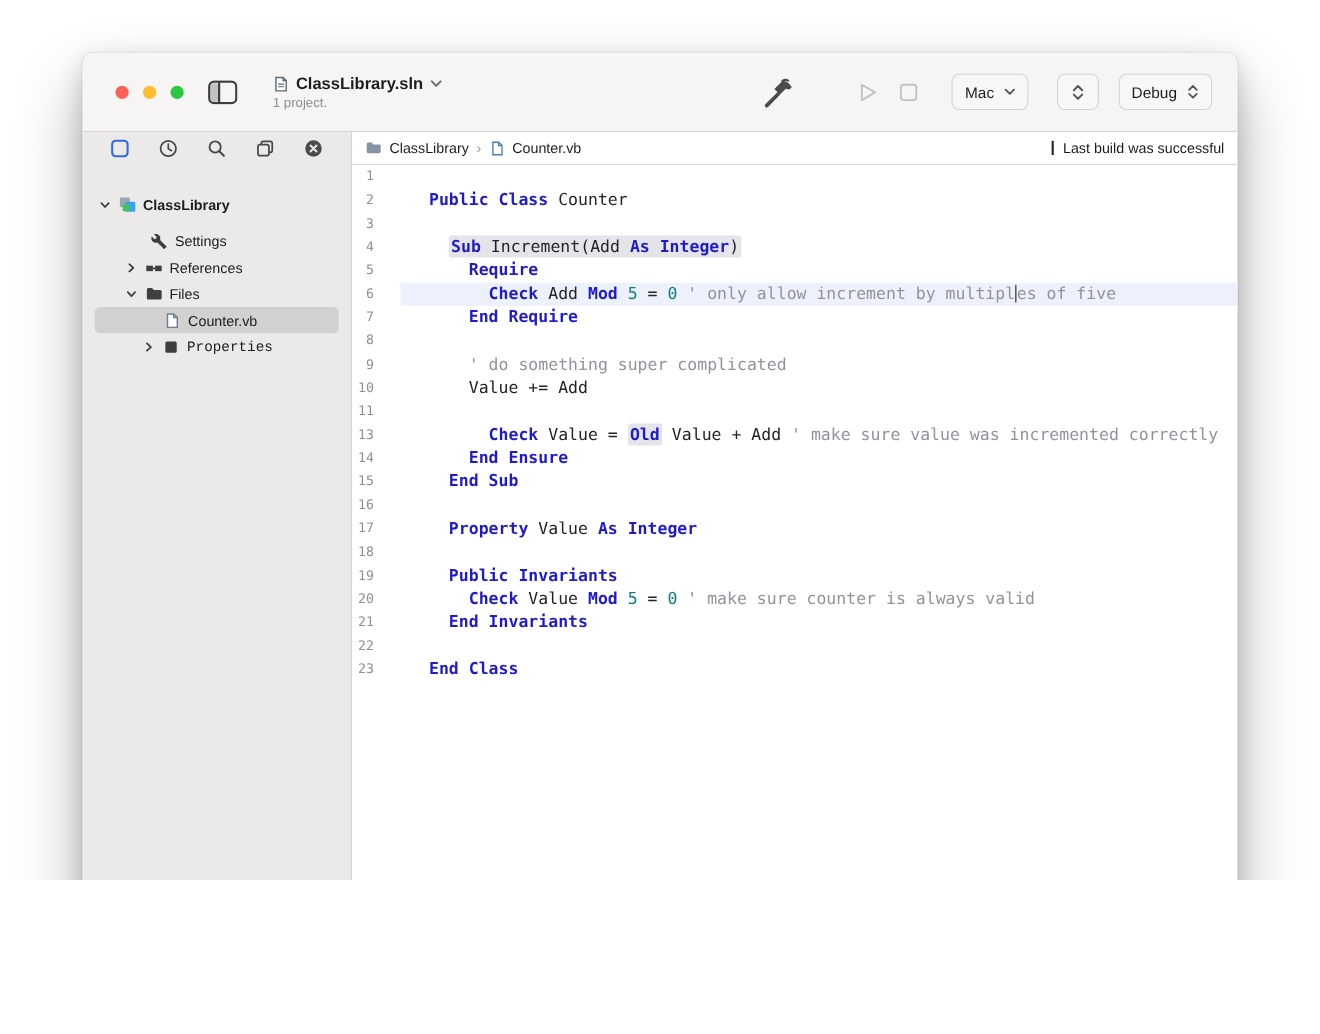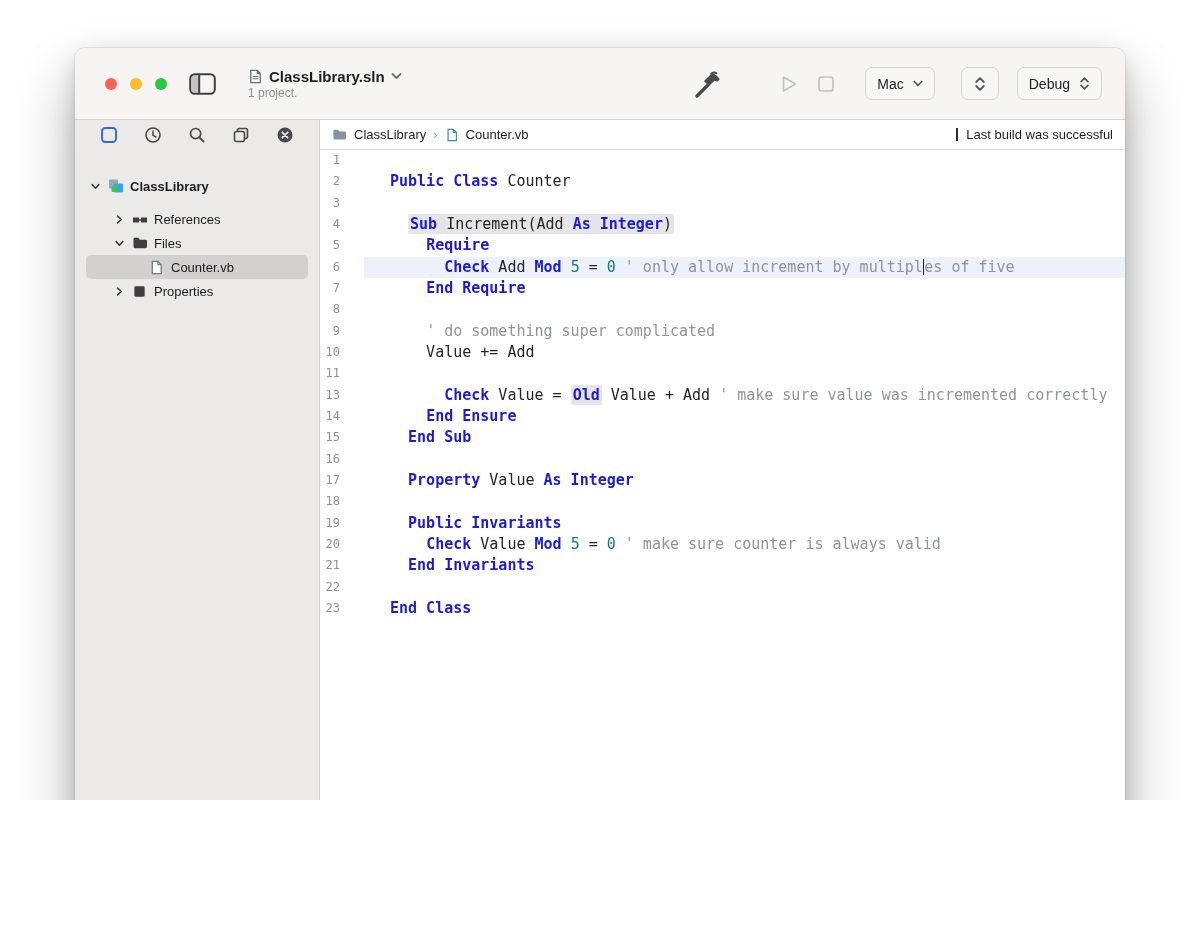--- a/index.html
+++ b/index.html
@@ -47,21 +47,21 @@
   .tree{flex:1;padding-top:24px;overflow:hidden;}
   .trow{height:24px;display:flex;align-items:center;font-size:13px;color:#1c1c1e;box-sizing:border-box;}
   .trow .chev{width:9px;display:flex;margin-right:8px;}
   .trow .ic{width:16px;display:flex;margin-right:6px;}
   .trow .lbl{white-space:nowrap;}
   .trow.root{padding-left:16px;font-weight:bold;margin-bottom:9px;}
   .trow.r-settings{padding-left:62px;}
   .trow.r-refs{padding-left:40px;text-align:right;}
   .trow.r-files{padding-left:40px;}
   .trow.r-counter{margin:0 11px;padding-left:63px;background:#d2d1d0;border-radius:5px;}
-  .trow.r-props{padding-left:40px;}
+  .trow.r-props{padding-left:56px;font-family:Liberation Mono, monospace;}
 
   .filterbar{height:23px;background:#d8d7d6;border-top:1px solid #c9c8c7;position:relative;
     display:flex;align-items:center;}
   .filterbar .mag{position:absolute;left:13px;top:4px;}
   .filter-input{position:absolute;inset:0;border:none;background:transparent;outline:none;
     text-align:center;font-size:13px;color:#1c1c1e;font-family:"Liberation Sans",sans-serif;}
   .filter-input::placeholder{color:#8e8e93;}
 
   
   .editor-pane{flex:1;display:flex;flex-direction:column;background:#fff;min-width:0;}
@@ -245,20 +245,28 @@
             <span class="ic">
               <svg width="16" height="16" viewBox="0 0 16 16">
                 <rect x="1" y="1.5" width="9" height="9" rx="1" fill="#98a7b5"></rect>
                 <rect x="6" y="5.5" width="9" height="9" rx="1" fill="#37a5ea"></rect>
                 <rect x="3.5" y="8" width="6" height="6" rx="1" fill="#46c25a"></rect>
               </svg>
             </span>
             <span class="lbl">ClassLibrary</span>
           </div>
 
+          <div class="trow r-settings">
+            <span class="ic">
+              <svg width="15" height="15" viewBox="0 0 24 24">
+                <path d="M22.7 19l-9.1-9.1c.9-2.3.4-5-1.5-6.9-2-2-5-2.4-7.4-1.3L9 6 6 9 1.6 4.7C.4 7.1.9 10.1 2.9 12.1c1.9 1.9 4.6 2.4 6.9 1.5l9.1 9.1c.4.4 1 .4 1.4 0l2.3-2.3c.5-.4.5-1.1.1-1.4z" fill="#3e3e40"></path>
+              </svg>
+            </span>
+            <span class="lbl">Settings</span>
+          </div>
 
           <div class="trow r-refs">
             <span class="chev">
               <svg width="9" height="9" viewBox="0 0 9 9">
                 <path d="M2.6 1.2 L6.2 4.5 L2.6 7.8" fill="none" stroke="#3c3c3e" stroke-width="1.6" stroke-linecap="round" stroke-linejoin="round"></path>
               </svg>
             </span>
             <span class="ic">
               <svg width="16" height="16" viewBox="0 0 16 16">
                 <rect x="1" y="6.5" width="6" height="5" fill="#3e3e40"></rect>

